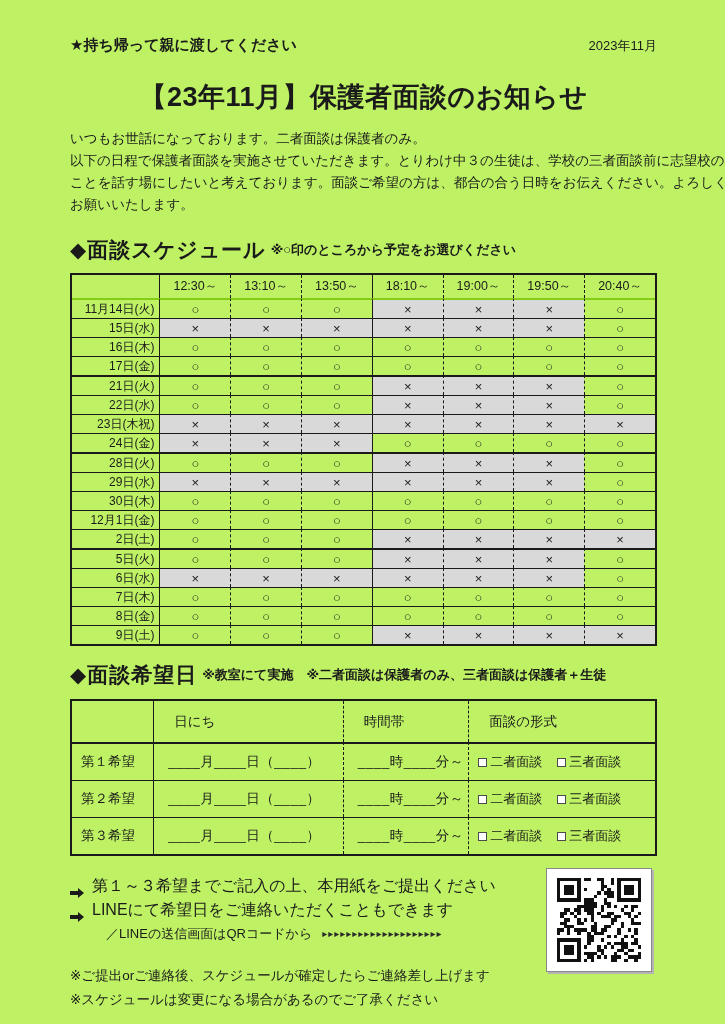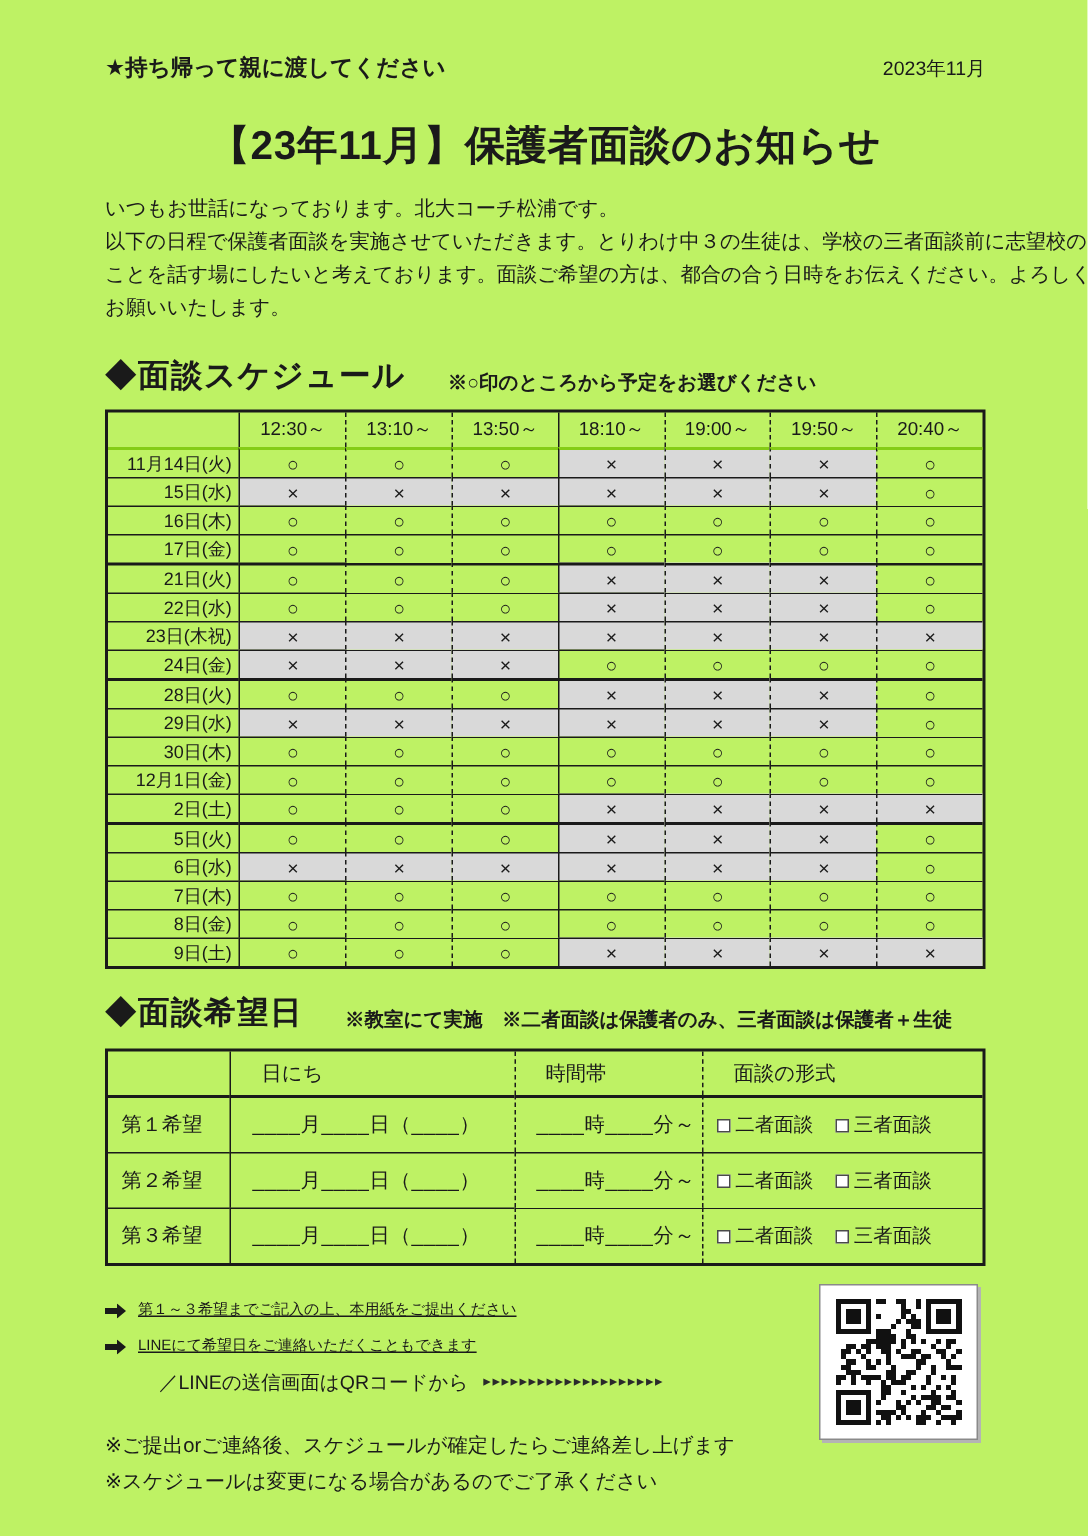--- a/index.html
+++ b/index.html
@@ -14,21 +14,21 @@
   .header-row{display:flex;justify-content:space-between;align-items:flex-end;}
   .take-home{font-weight:bold;font-size:15px;}
   .doc-date{font-size:13px;}
   .title{text-align:center;font-size:27px;font-weight:bold;margin:24px 0 0 0;letter-spacing:.5px;}
 
   
   .intro{margin-top:13px;font-size:13.5px;line-height:22px;}
   .intro-line{white-space:nowrap;}
 
   
-  .section-head{display:flex;align-items:flex-end;gap:28px;margin-top:20px;font-family:Liberation Serif, serif;}
+  .section-head{display:flex;align-items:center;gap:5px;margin-top:20px;}
   .section-head.second{margin-top:15px;}
   .section-title{font-size:21px;font-weight:bold;letter-spacing:1px;}
   .section-note{font-size:13px;font-weight:bold;}
 
   
   table{border-collapse:separate;border-spacing:0;width:100%;table-layout:fixed;}
   .schedule{margin-top:9px;border:2px solid #1a1a1a;}
   .schedule th,.schedule td{
     font-weight:normal;text-align:center;vertical-align:middle;
     white-space:nowrap;overflow:hidden;padding:0;
@@ -42,37 +42,37 @@
   .schedule tr>*:nth-child(6),.schedule tr>*:nth-child(7),
   .schedule tr>*:nth-child(8){border-left:1px dashed #1a1a1a;}
   .schedule tbody tr>*{border-top:1px solid #1a1a1a;}
   .schedule tbody tr:first-child>*{border-top:2px solid #84cc16;}
   .schedule tbody tr.week-break>*{border-top:2.5px solid #1a1a1a;}
   .schedule td.na{background:#d9d9d9;}
 
   
   .request{margin-top:10px;border:2px solid #1a1a1a;}
   .request th,.request td{font-weight:normal;text-align:left;vertical-align:middle;white-space:nowrap;overflow:hidden;padding:0 0 0 9px;}
-  .request thead th{height:29px;font-size:13.5px;border-top:none;padding-left:20px;}
+  .request thead th{height:41px;font-size:13.5px;border-top:none;padding-left:20px;}
   .request tbody th,.request tbody td{height:36px;font-size:13.5px;}
   .request thead th:nth-child(1){width:12.5%;}
   .request thead th:nth-child(2){width:33.5%;}
   .request thead th:nth-child(3){width:21%;margin-left:33px;}
   .request thead th:nth-child(4){width:33%;}
   .request tr>*:nth-child(2){border-left:1px solid #1a1a1a;}
   .request tr>*:nth-child(3),.request tr>*:nth-child(4){border-left:1px dashed #1a1a1a;}
   .request tbody tr>*{border-top:1px solid #1a1a1a;}
   .request tbody tr:first-child>*{border-top:2px solid #1a1a1a;}
   .request td.blank-cell{padding-left:14px;letter-spacing:.5px;margin-top:23px;}
   .opt{display:inline-flex;align-items:center;margin-right:15px;font-size:13px;}
   .cbox{display:inline-block;width:7px;height:7px;border:1px solid #4a4a4a;margin-right:3px;background:#fff;}
 
   
   .footer-area{position:relative;margin-top:18px;}
-  .bullet{display:flex;align-items:center;gap:8px;font-size:10px;line-height:24px;text-decoration:underline;}
+  .bullet{display:flex;align-items:flex-end;gap:8px;font-size:16px;line-height:24px;}
   .arrow-svg{width:14px;height:10px;flex:0 0 auto;}
   .line-qr{padding-left:36px;font-size:13px;line-height:24px;display:flex;align-items:flex-start;}
   .qr-arrows{font-size:10px;letter-spacing:1px;margin-left:10px;color:#2a2a2a;}
   .post-notes{margin-top:18px;font-size:13.5px;line-height:24px;}
   .qr-box{
     position:absolute;top:-6px;right:5px;width:86px;height:84px;padding:9px;
     background:#fff;border:1px solid #8a8a8a;box-shadow:2px 2px 0 #b4b4b4;
   }
   .contact{text-align:center;margin-top:26px;font-size:13.5px;}
 </style>
@@ -83,21 +83,21 @@
   <div class="content">
 
     <div class="header-row">
       <div class="take-home">★持ち帰って親に渡してください</div>
       <div class="doc-date">2023年11月</div>
     </div>
 
     <div class="title">【23年11月】保護者面談のお知らせ</div>
 
     <div class="intro">
-        <div class="intro-line">いつもお世話になっております。北大コーチ松浦です。</div>
+        <div class="intro-line">いつもお世話になっております。二者面談は保護者のみ。</div>
         <div class="intro-line">以下の日程で保護者面談を実施させていただきます。とりわけ中３の生徒は、学校の三者面談前に志望校の</div>
         <div class="intro-line">ことを話す場にしたいと考えております。面談ご希望の方は、都合の合う日時をお伝えください。よろしく</div>
         <div class="intro-line">お願いいたします。</div>
       </div>
 
     <div class="section-head">
       <span class="section-title">◆面談スケジュール</span>
       <span class="section-note">※○印のところから予定をお選びください</span>
     </div>
 

